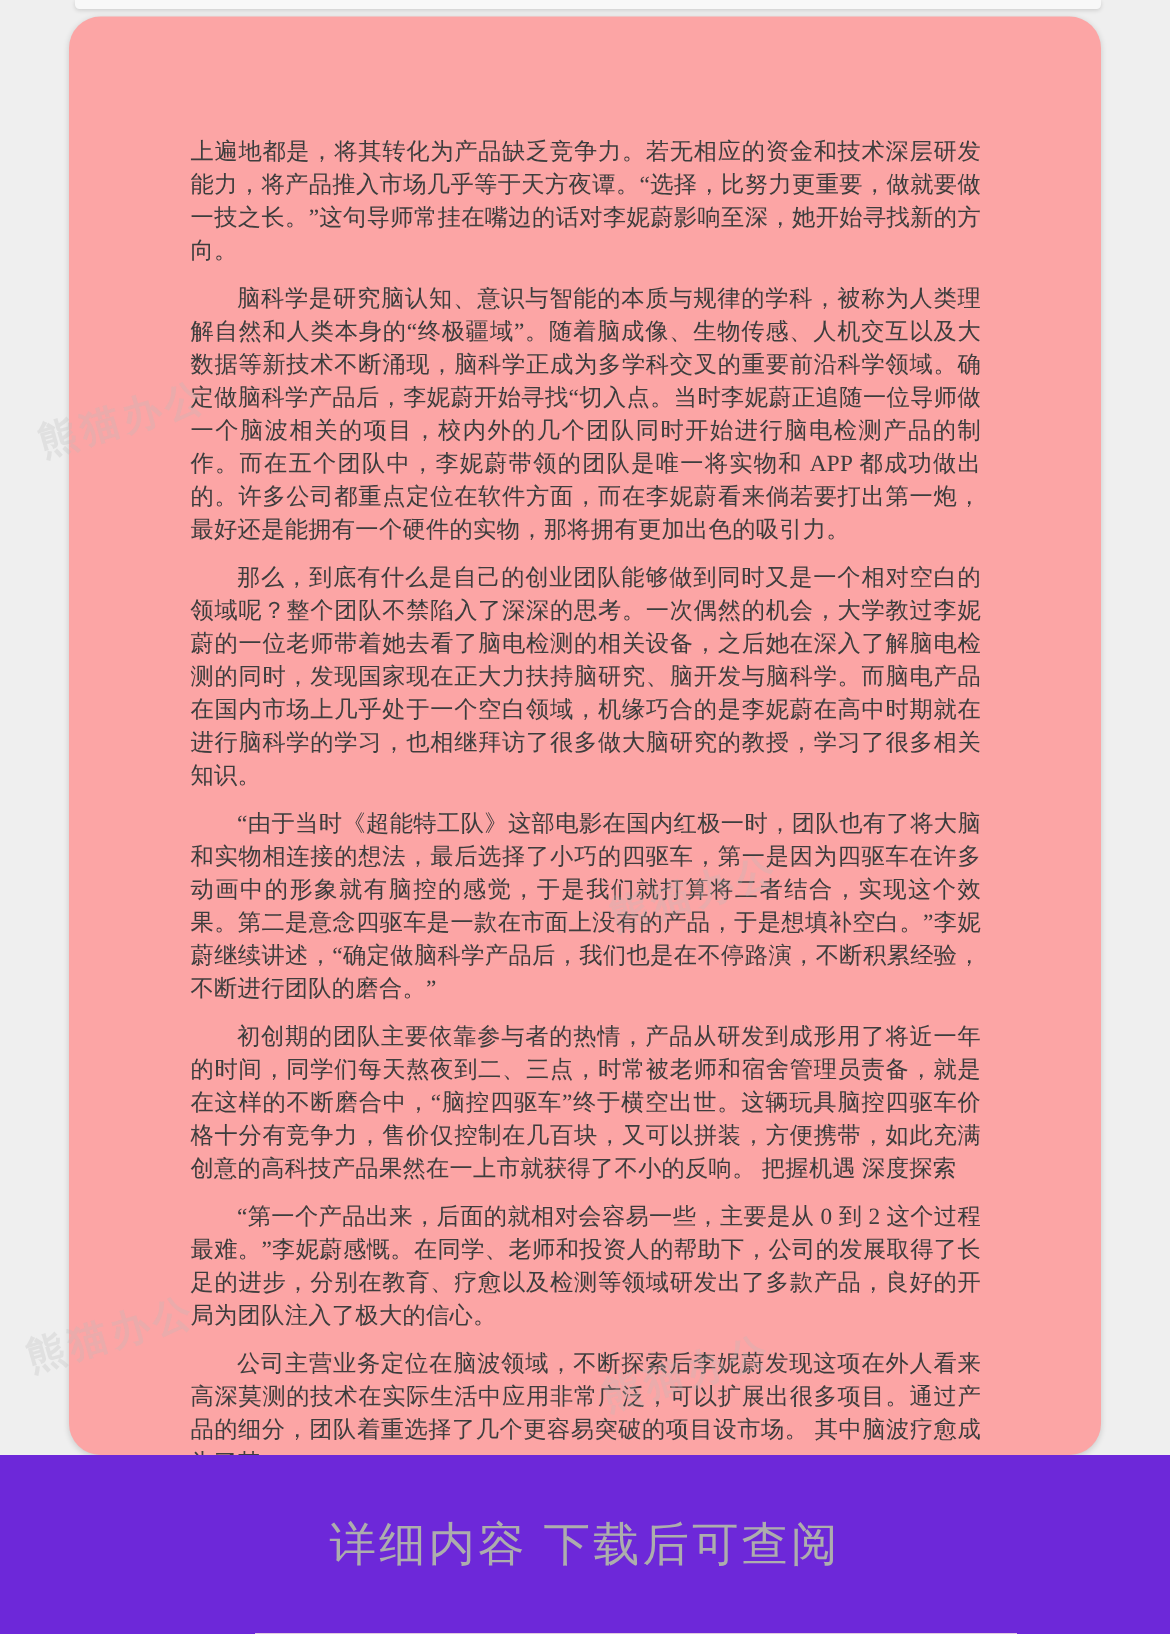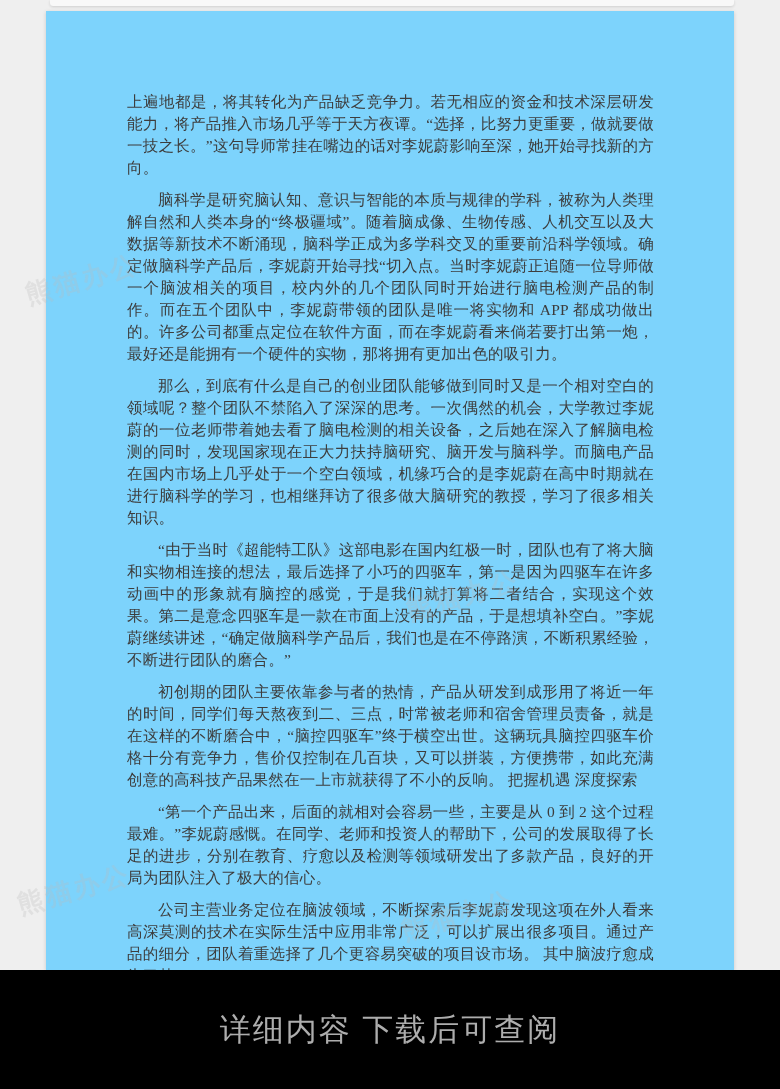--- a/index.html
+++ b/index.html
@@ -25,22 +25,23 @@
     background: #f8f8f8;
     border-radius: 0 0 3px 3px;
     box-shadow: 0 1px 3px rgba(0,0,0,0.14);
   }
   .page {
     position: absolute;
     left: 46px;
     top: 11px;
     width: 688px;
     height: 959px;
-    background: #7dd3fc;
+    background: #fca5a5;
     box-shadow: 0 1px 4px rgba(0,0,0,0.16);
+    border-radius: 21px;
   }
   .content {
     position: absolute;
     left: 81px;
     top: 80px;
     width: 527px;
     color: #3d3d3d;
     font-size: 15.5px;
     line-height: 22px;
     text-align: justify;
@@ -67,21 +68,21 @@
   }
   .footer {
     position: absolute;
     left: 0;
     top: 970px;
     width: 780px;
     height: 119px;
     display: flex;
     align-items: center;
     justify-content: center;
-    background: #000000;
+    background: #6d28d9;
   }
   .footer-text {
     font-family: "Liberation Sans", sans-serif;
     font-size: 31px;
     letter-spacing: 2px;
     color: #adadad;
   }
 </style>
 </head>
 <body>

